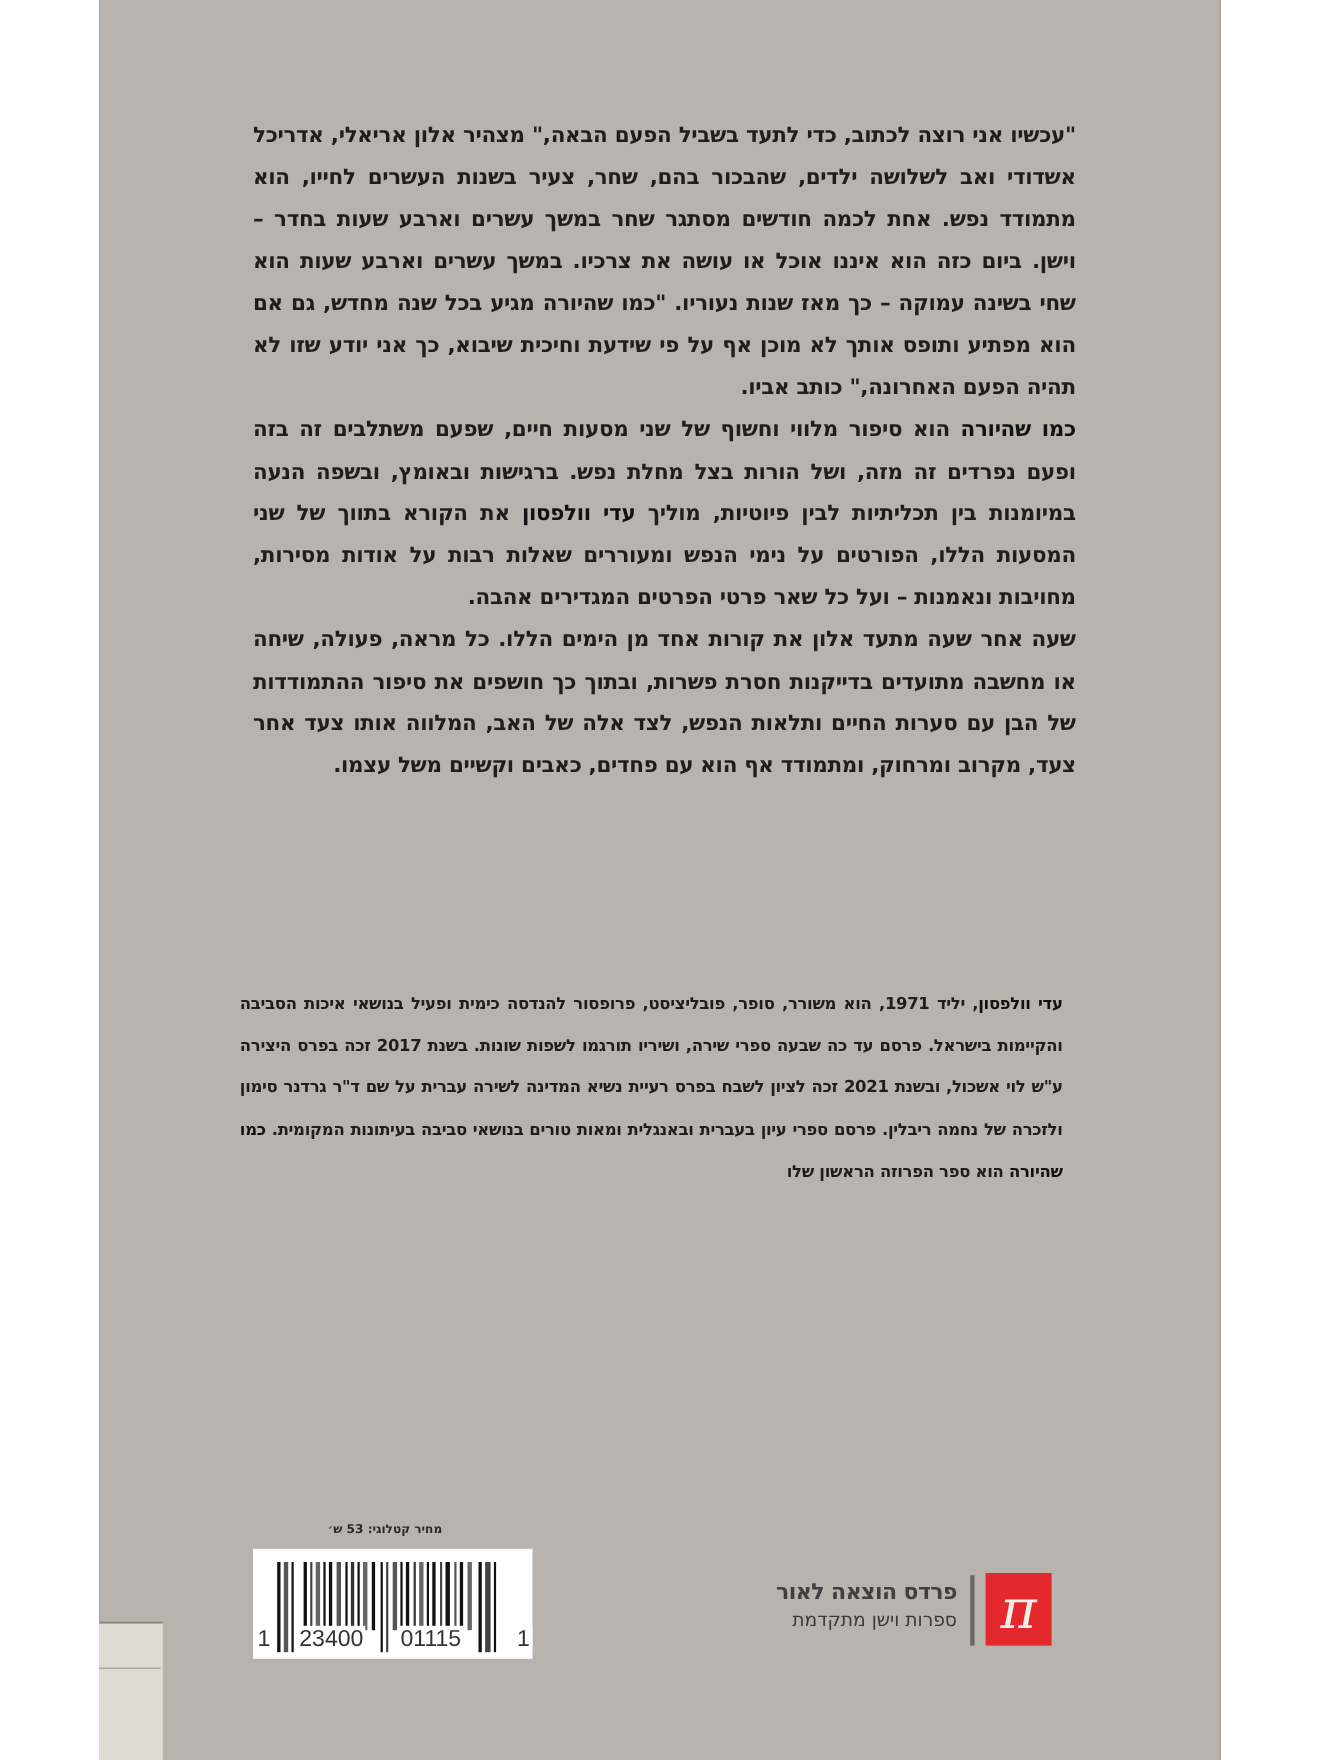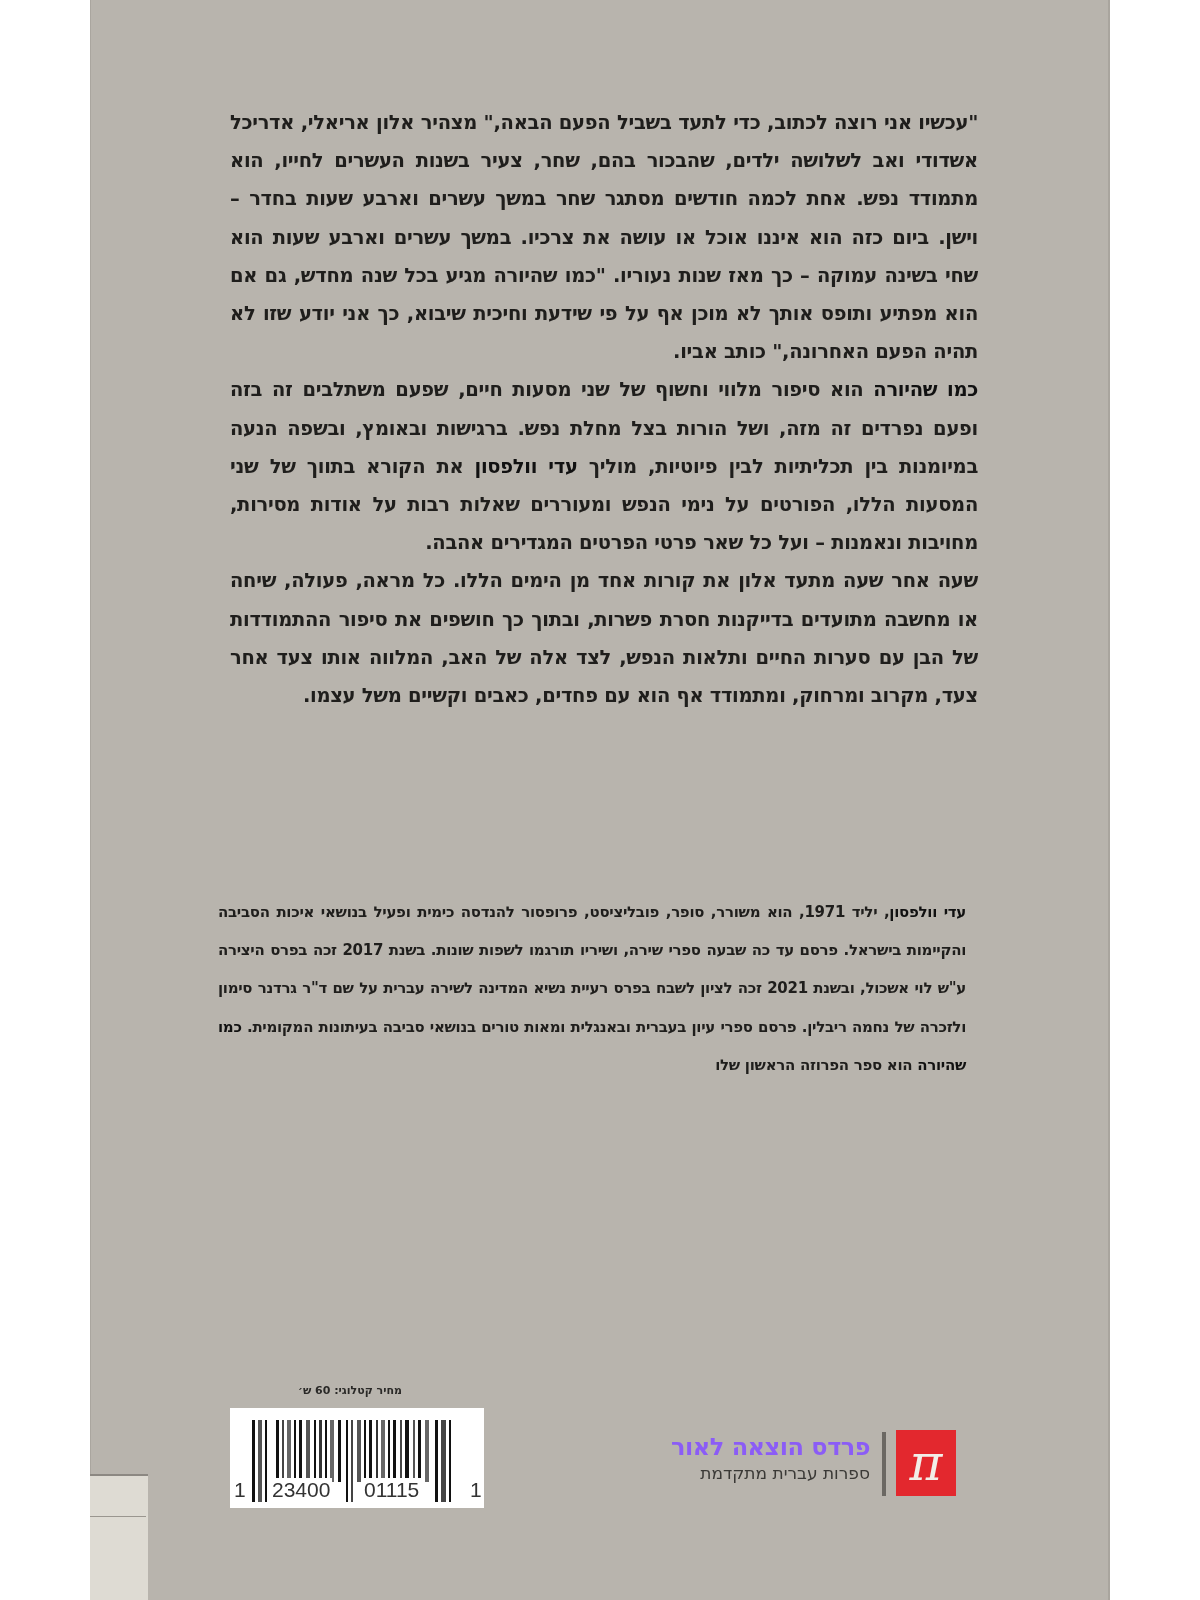--- a/index.html
+++ b/index.html
@@ -103,23 +103,23 @@
     .publisher {
       position: absolute;
       left: 600px;
       top: 1432px;
       width: 270px;
       direction: rtl;
       text-align: right;
       font-family: "DejaVu Sans", sans-serif;
     }
     .publisher .name {
-      font-size: 24px;
+      font-size: 20px;
       font-weight: 800;
-      color: #8b5cf6;
+      color: #404040;
       line-height: 30px;
       letter-spacing: -0.5px;
     }
     .publisher .tagline {
       font-size: 17px;
       font-weight: 400;
       color: #3a3936;
       line-height: 22px;
     }
     .divider {
@@ -159,21 +159,21 @@
 <div class="blurb">
   <p>"עכשיו אני רוצה לכתוב, כדי לתעד בשביל הפעם הבאה," מצהיר אלון אריאלי, אדריכל אשדודי ואב לשלושה ילדים, שהבכור בהם, שחר, צעיר בשנות העשרים לחייו, הוא מתמודד נפש. אחת לכמה חודשים מסתגר שחר במשך עשרים וארבע שעות בחדר – וישן. ביום כזה הוא איננו אוכל או עושה את צרכיו. במשך עשרים וארבע שעות הוא שחי בשינה עמוקה – כך מאז שנות נעוריו. "כמו שהיורה מגיע בכל שנה מחדש, גם אם הוא מפתיע ותופס אותך לא מוכן אף על פי שידעת וחיכית שיבוא, כך אני יודע שזו לא תהיה הפעם האחרונה," כותב אביו.</p>
   <p><b>כמו שהיורה</b><span> הוא סיפור מלווי וחשוף של שני מסעות חיים, שפעם משתלבים זה בזה ופעם נפרדים זה מזה, ושל הורות בצל מחלת נפש. ברגישות ובאומץ, ובשפה הנעה במיומנות בין תכליתיות לבין פיוטיות, מוליך </span><b>עדי וולפסון</b><span> את הקורא בתווך של שני המסעות הללו, הפורטים על נימי הנפש ומעוררים שאלות רבות על אודות מסירות, מחויבות ונאמנות – ועל כל שאר פרטי הפרטים המגדירים אהבה.</span></p>
   <p>שעה אחר שעה מתעד אלון את קורות אחד מן הימים הללו. כל מראה, פעולה, שיחה או מחשבה מתועדים בדייקנות חסרת פשרות, ובתוך כך חושפים את סיפור ההתמודדות של הבן עם סערות החיים ותלאות הנפש, לצד אלה של האב, המלווה אותו צעד אחר צעד, מקרוב ומרחוק, ומתמודד אף הוא עם פחדים, כאבים וקשיים משל עצמו.</p>
 </div>
 
 <div class="bio">
   <p><b>עדי וולפסון</b><span>, יליד 1971, הוא משורר, סופר, פובליציסט, פרופסור להנדסה כימית ופעיל בנושאי איכות הסביבה והקיימות בישראל. פרסם עד כה שבעה ספרי שירה, ושיריו תורגמו לשפות שונות. בשנת 2017 זכה בפרס היצירה ע"ש לוי אשכול, ובשנת 2021 זכה לציון לשבח בפרס רעיית נשיא המדינה לשירה עברית על שם ד"ר גרדנר סימון ולזכרה של נחמה ריבלין. פרסם ספרי עיון בעברית ובאנגלית ומאות טורים בנושאי סביבה בעיתונות המקומית. </span><b>כמו שהיורה</b><span> הוא ספר הפרוזה הראשון שלו</span></p>
 </div>
 
-<div class="price">מחיר קטלוגי: 60 ש׳</div>
+<div class="price">מחיר קטלוגי: 53 ש׳</div>
 
 <div class="barcode">
   <svg width="254" height="100">
     <g fill="#111">
       <rect x="22" y="12" width="3" height="82"></rect>
       <rect x="28" y="12" width="4" height="82" fill="#555"></rect>
       <rect x="35" y="12" width="2" height="82"></rect>
       <rect x="46" y="12" width="3" height="62"></rect>
       <rect x="52" y="12" width="2" height="62" fill="#444"></rect>
       <rect x="57" y="12" width="4" height="62" fill="#666"></rect>
@@ -205,18 +205,18 @@
     </g>
   </svg>
   <span class="digits" style="left:2px;">1</span>
   <span class="digits" style="left:40px;">23400</span>
   <span class="digits" style="left:132px;text-align:center;">01115</span>
   <span class="digits" style="left:238px;">1</span>
 </div>
 
 <div class="publisher">
   <div class="name">פרדס הוצאה לאור</div>
-  <div class="tagline">ספרות עברית מתקדמת</div>
+  <div class="tagline">ספרות וישן מתקדמת</div>
 </div>
 
 <div class="divider"></div>
 
 <div class="logo">π</div>
 
 </body></html>

